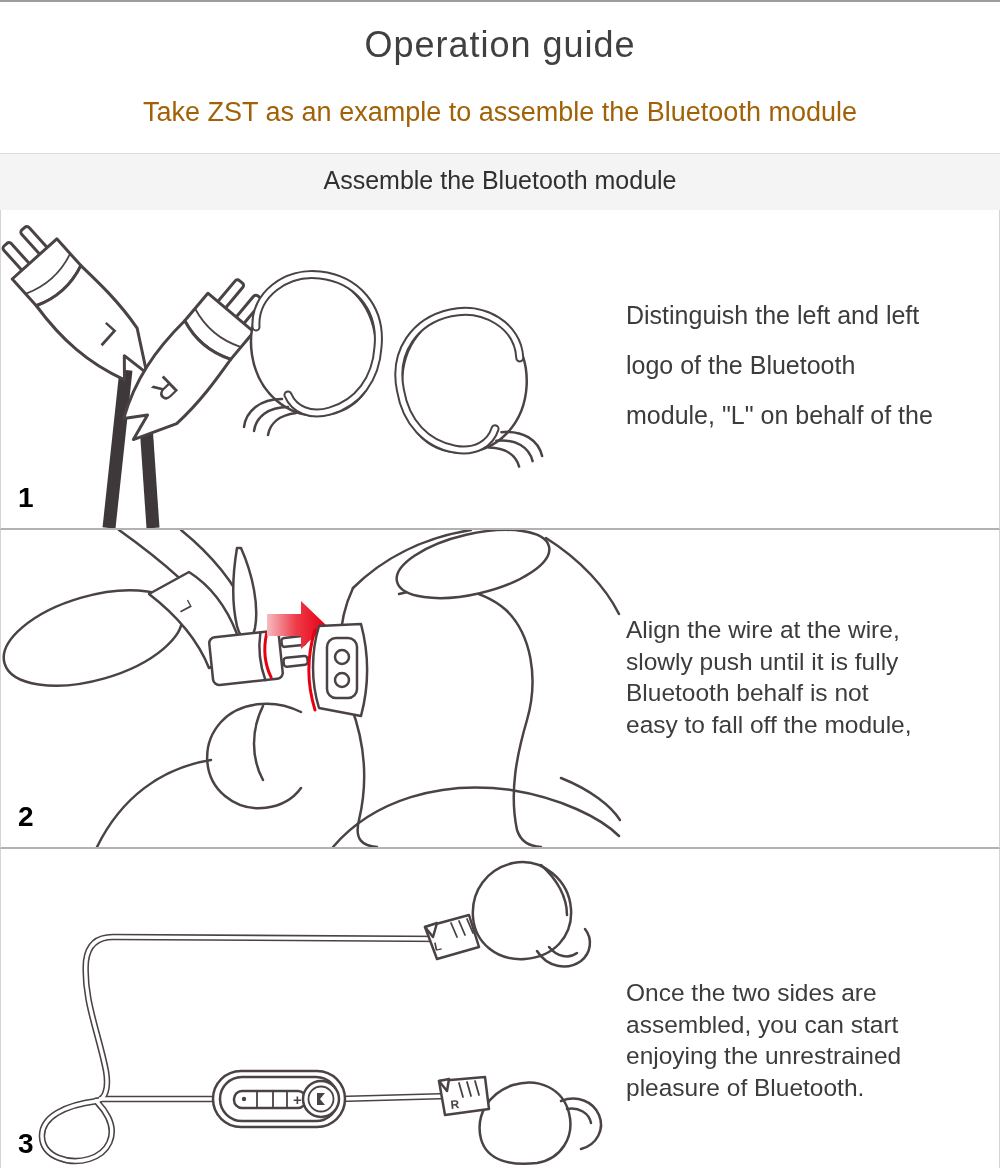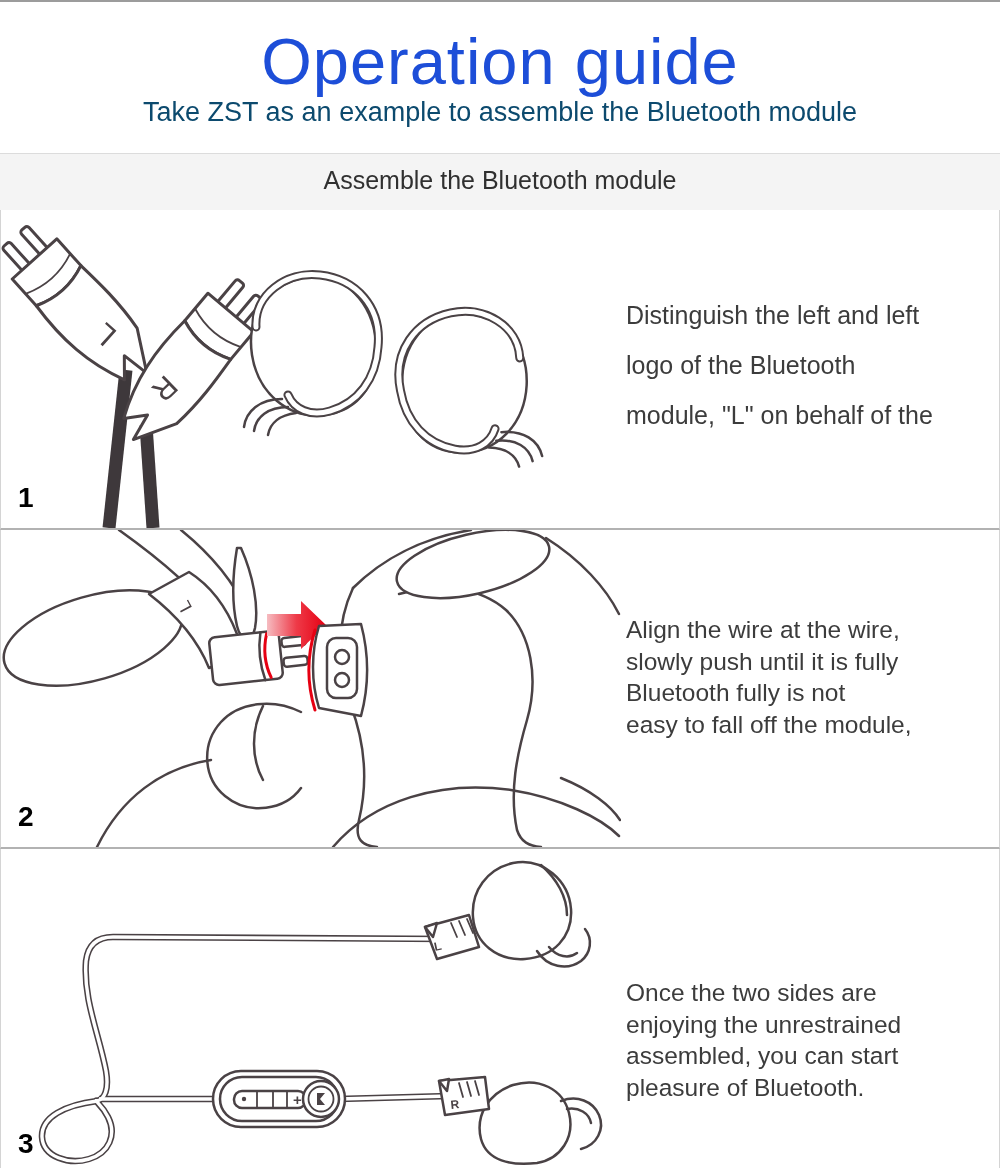--- a/index.html
+++ b/index.html
@@ -5,25 +5,25 @@
   html,body { margin:0; padding:0; background:#ffffff; }
   body { font-family:"Liberation Sans", sans-serif; }
   #page {
     position:relative; width:1000px; height:1168px; margin:0 auto;
     background:#ffffff; overflow:hidden;
   }
   .top-line { position:absolute; top:0; left:0; width:1000px; height:2px; background:#9c9c9c; }
 
   .title {
     position:absolute; top:24px; left:0; width:1000px; text-align:center;
-    font-size:65px; font-weight:300; letter-spacing:1px; color:#1d4ed8;
+    font-size:36px; font-weight:300; letter-spacing:1px; color:#404040;
   }
   .subtitle {
     position:absolute; top:97px; left:0; width:1000px; text-align:center;
-    font-size:27px; font-weight:400; color:#0c4a6e;
+    font-size:27px; font-weight:400; color:#a16207;
   }
   .band {
     position:absolute; top:153px; left:0; width:1000px; height:69px;
     box-sizing:border-box; background:#f4f4f4;
     border-top:1px solid #dcdcdc; border-bottom:2px solid #a8a8a8;
     text-align:center; line-height:53px; font-size:25px; color:#303030;
   }
 
   .step {
     position:absolute; left:0; width:1000px; box-sizing:border-box;
@@ -170,21 +170,21 @@
 
       <ellipse cx="472" cy="34" rx="78" ry="30" transform="rotate(-13 472 34)" class="sw"></ellipse>
       <path d="M 545,8 C 580,30 605,58 618,84" class="s"></path>
       <path d="M 332,317 C 372,270 440,250 510,260 C 560,268 600,288 618,306" class="s"></path>
       <path d="M 560,248 C 590,260 610,276 619,290" class="s"></path>
     </svg>
 
     <div class="step-instructions">
       <div>Align the wire at the wire,</div>
       <div>slowly push until it is fully</div>
-      <div>Bluetooth fully is not</div>
+      <div>Bluetooth behalf is not</div>
       <div>easy to fall off the module,</div>
     </div>
     <div class="num">2</div>
   </div>
 
   <div class="step" id="step3">
     <svg class="art" width="620" height="317" viewBox="0 0 620 317">
 
       <g>
         <path d="M 448,90 L 112,88 Q 88,88 85,112 C 82,150 98,185 105,222 C 108,240 104,250 96,252 C 64,256 40,268 41,288 C 42,308 68,316 88,310 C 108,304 116,286 107,268 C 101,256 92,250 96,252" class="tube-o"></path>
@@ -230,19 +230,19 @@
         <path d="M 438,232 L 448,230 L 446,242 Z" class="sw"></path>
         <path d="M 458,234 L 462,248" class="s2"></path>
         <path d="M 466,233 L 470,247" class="s2"></path>
         <path d="M 474,232 L 478,246" class="s2"></path>
         <text class="mini-label" x="450" y="260" transform="rotate(-6 450 260)">R</text>
       </g>
     </svg>
 
     <div class="step-instructions">
       <div>Once the two sides are</div>
+      <div>assembled, you can start</div>
       <div>enjoying the unrestrained</div>
-      <div>assembled, you can start</div>
       <div>pleasure of Bluetooth.</div>
     </div>
     <div class="num">3</div>
   </div>
 </div>
 
 </body></html>

